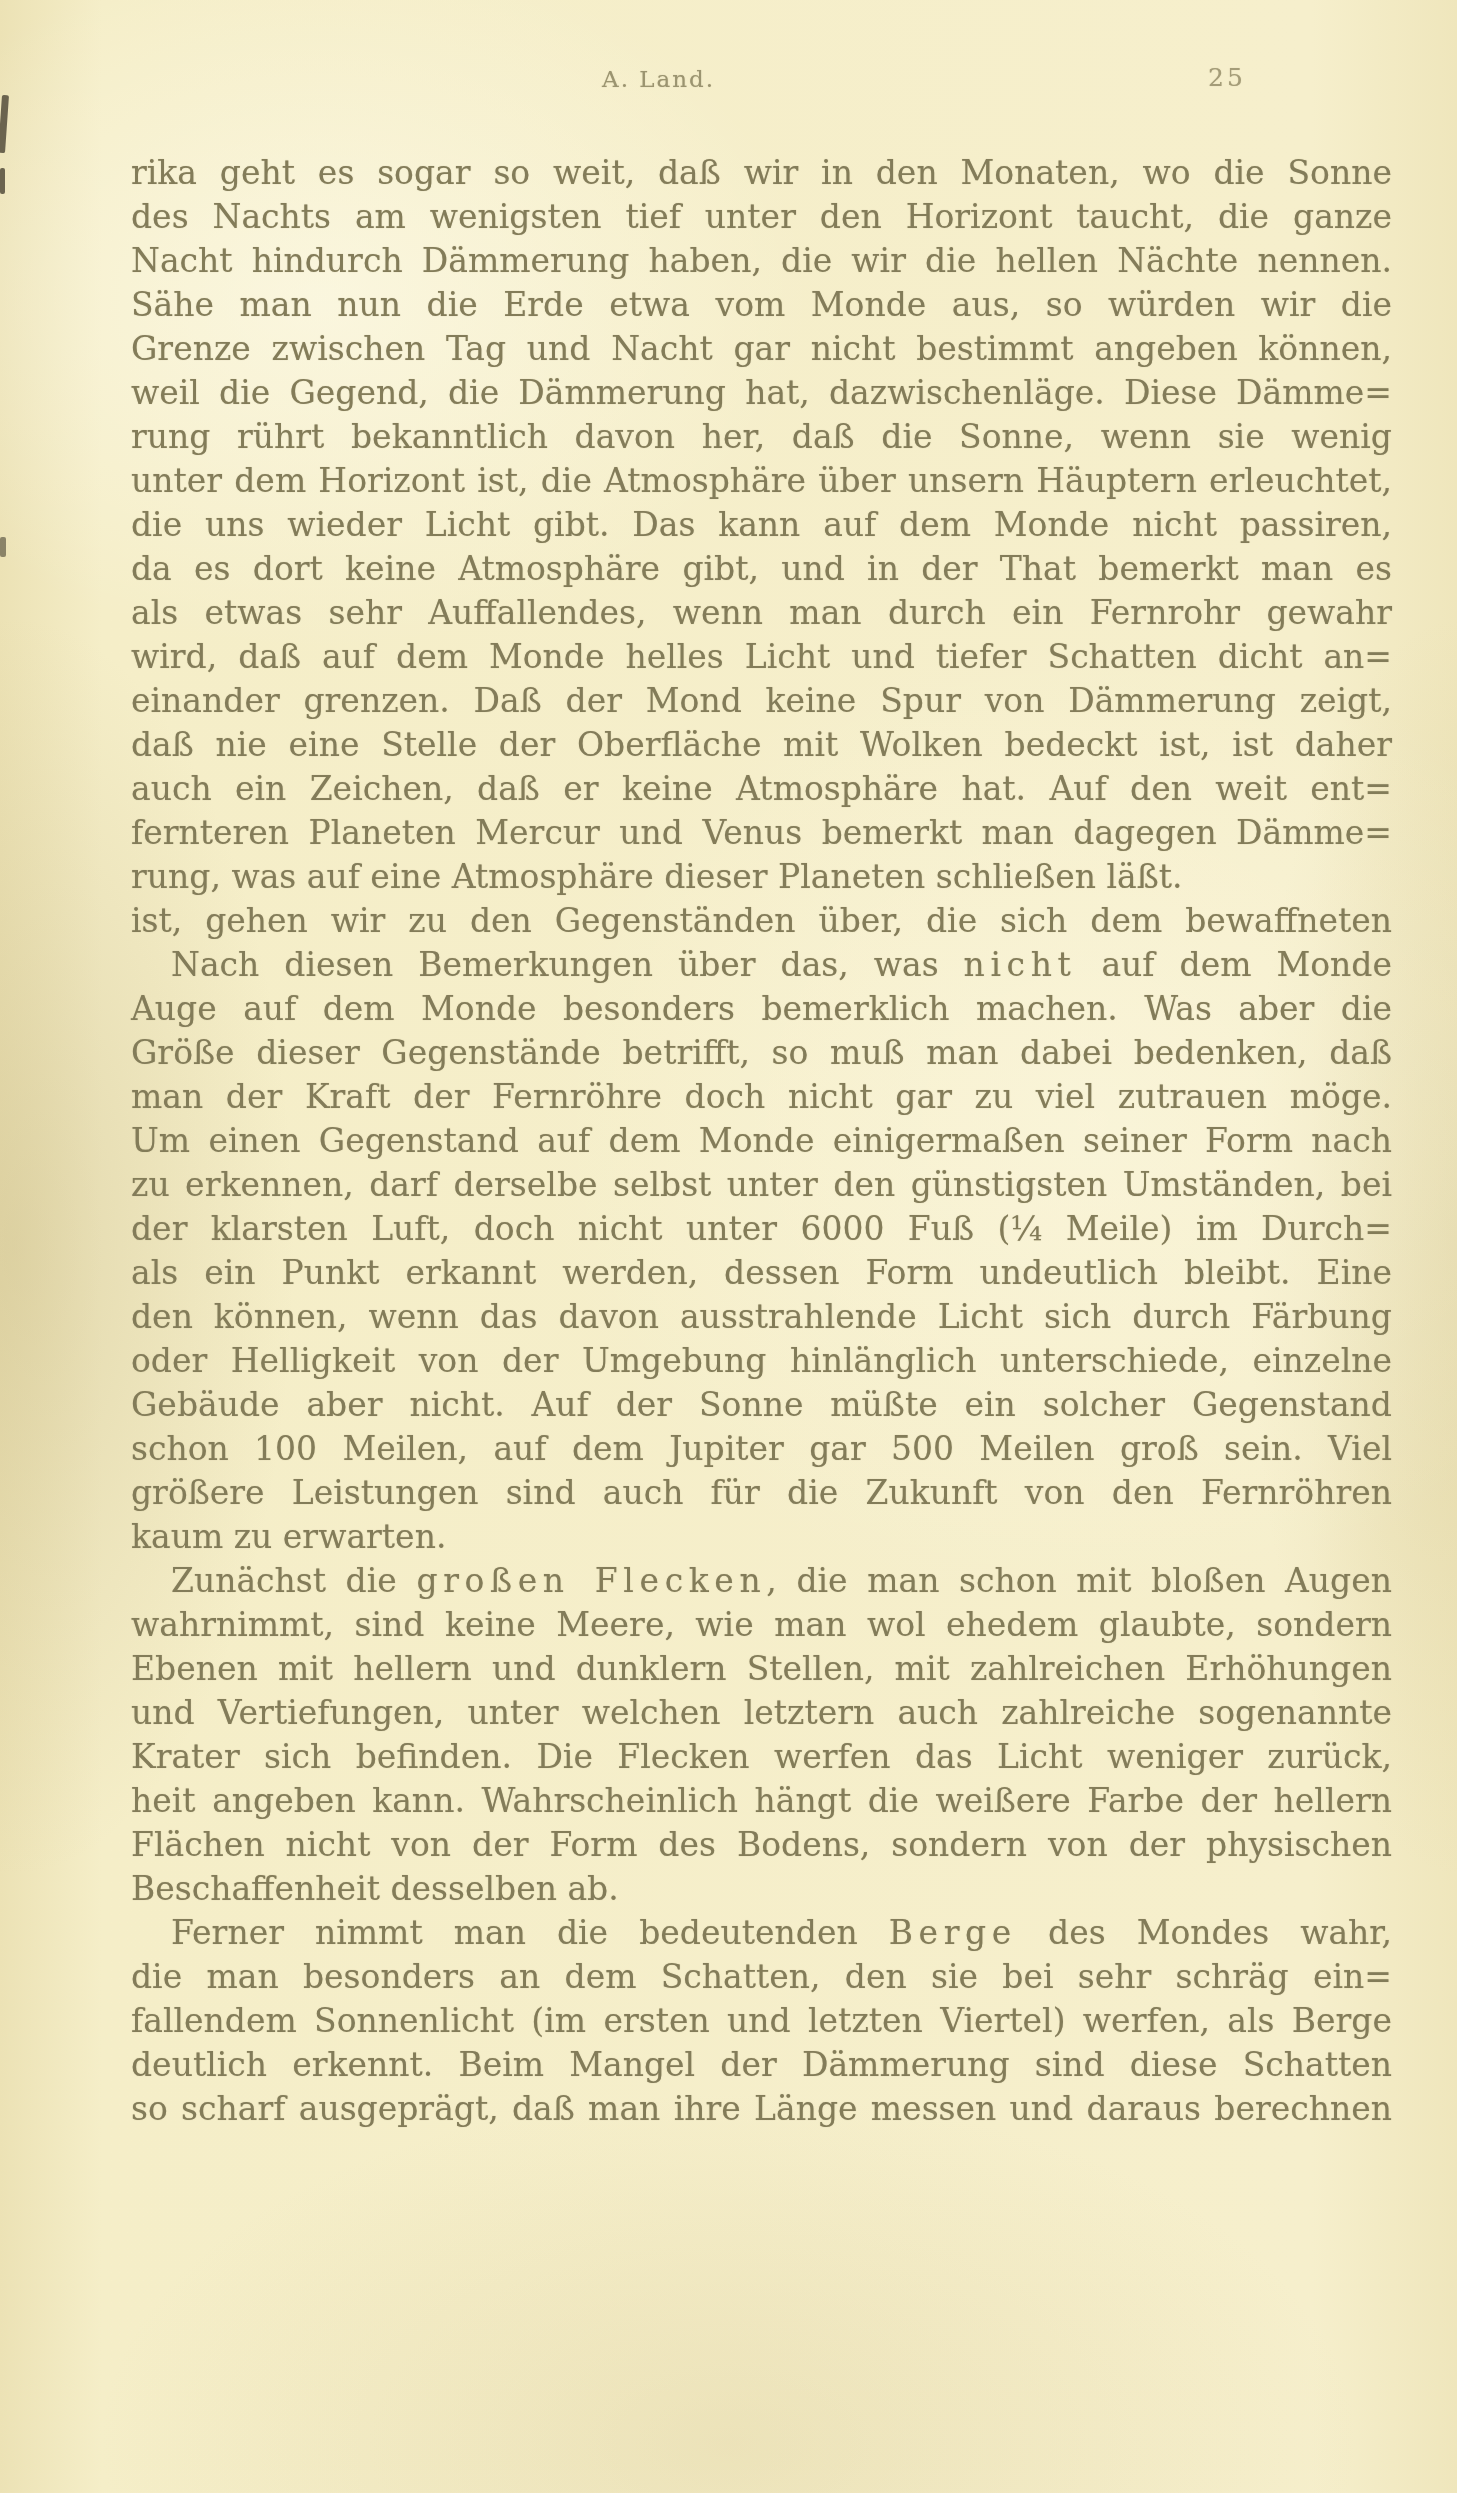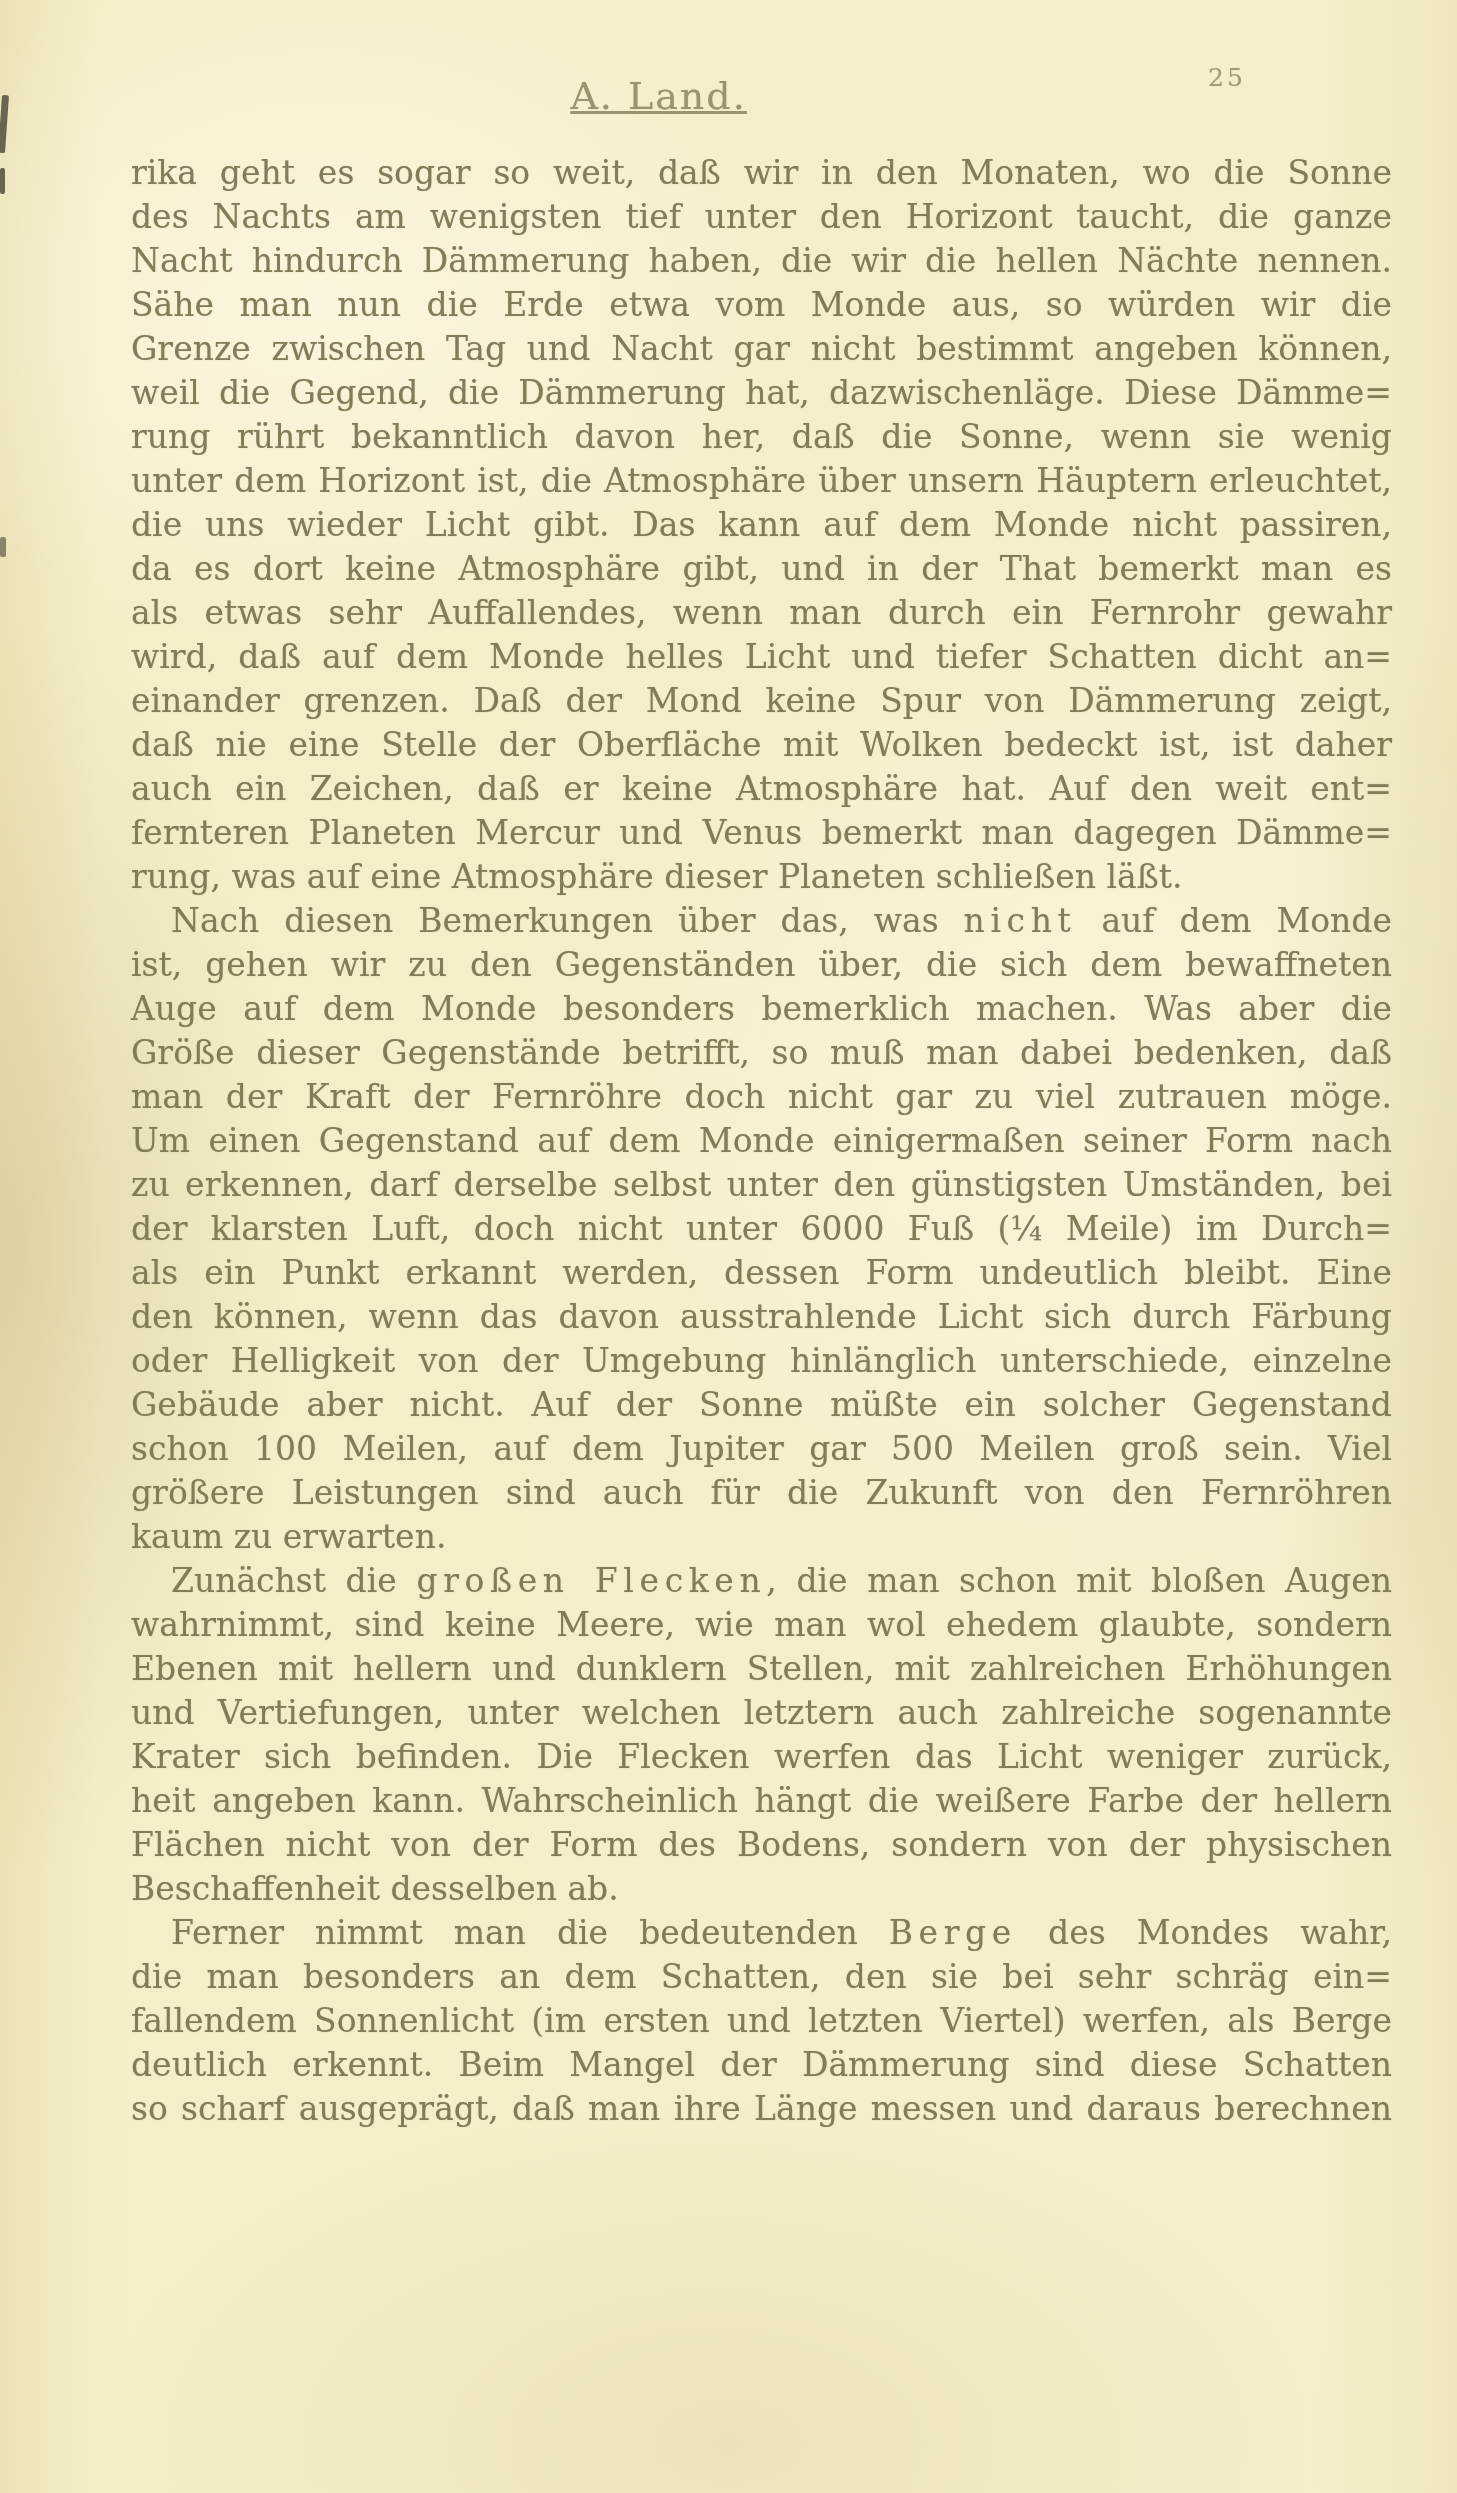--- a/index.html
+++ b/index.html
@@ -27,26 +27,25 @@
     top: 62px;
     left: 0;
     width: 100%;
     height: 46px;
     color: #9b9470;
   }
   .head-title {
     position: absolute;
     left: 45.2%;
     transform: translateX(-50%);
-    top: 12px;
-    font-size: 38px;
+    top: 4px;
+    font-size: 23px;
     letter-spacing: 2px;
     white-space: nowrap;
     text-shadow: 0 0 1px rgba(140,130,95,0.45);
-    text-decoration: underline;
   }
   .head-pagenum {
     position: absolute;
     left: 1208px;
     top: 1px;
     font-size: 25px;
     letter-spacing: 3px;
     color: #a49c78;
     text-shadow: 0 0 1px rgba(150,140,100,0.4);
   }
@@ -112,22 +111,22 @@
       <div class="line"><span>unter dem Horizont ist, die Atmosphäre über unsern Häuptern erleuchtet,</span></div>
       <div class="line"><span>die uns wieder Licht gibt.  Das kann auf dem Monde nicht passiren,</span></div>
       <div class="line"><span>da es dort keine Atmosphäre gibt, und in der That bemerkt man es</span></div>
       <div class="line"><span>als etwas sehr Auffallendes, wenn man durch ein Fernrohr gewahr</span></div>
       <div class="line"><span>wird, daß auf dem Monde helles Licht und tiefer Schatten dicht an=</span></div>
       <div class="line"><span>einander grenzen.  Daß der Mond keine Spur von Dämmerung zeigt,</span></div>
       <div class="line"><span>daß nie eine Stelle der Oberfläche mit Wolken bedeckt ist, ist daher</span></div>
       <div class="line"><span>auch ein Zeichen, daß er keine Atmosphäre hat.  Auf den weit ent=</span></div>
       <div class="line"><span>fernteren Planeten Mercur und Venus bemerkt man dagegen Dämme=</span></div>
       <div class="line para-end"><span>rung, was auf eine Atmosphäre dieser Planeten schließen läßt.</span></div>
+      <div class="line"><span>ist, gehen wir zu den Gegenständen über, die sich dem bewaffneten</span></div>
       <div class="line indent"><span>Nach diesen Bemerkungen über das, was </span><span class="sperr">nicht</span><span> auf dem Monde</span></div>
-      <div class="line"><span>ist, gehen wir zu den Gegenständen über, die sich dem bewaffneten</span></div>
       <div class="line"><span>Auge auf dem Monde besonders bemerklich machen.  Was aber die</span></div>
       <div class="line"><span>Größe dieser Gegenstände betrifft, so muß man dabei bedenken, daß</span></div>
       <div class="line"><span>man der Kraft der Fernröhre doch nicht gar zu viel zutrauen möge.</span></div>
       <div class="line"><span>Um einen Gegenstand auf dem Monde einigermaßen seiner Form nach</span></div>
       <div class="line"><span>zu erkennen, darf derselbe selbst unter den günstigsten Umständen, bei</span></div>
       <div class="line"><span>der klarsten Luft, doch nicht unter 6000 Fuß (¼ Meile) im Durch=</span></div>
       <div class="line"><span>als ein Punkt erkannt werden, dessen Form undeutlich bleibt.  Eine</span></div>
       <div class="line"><span>den können, wenn das davon ausstrahlende Licht sich durch Färbung</span></div>
       <div class="line"><span>oder Helligkeit von der Umgebung hinlänglich unterschiede, einzelne</span></div>
       <div class="line"><span>Gebäude aber nicht.  Auf der Sonne müßte ein solcher Gegenstand</span></div>

